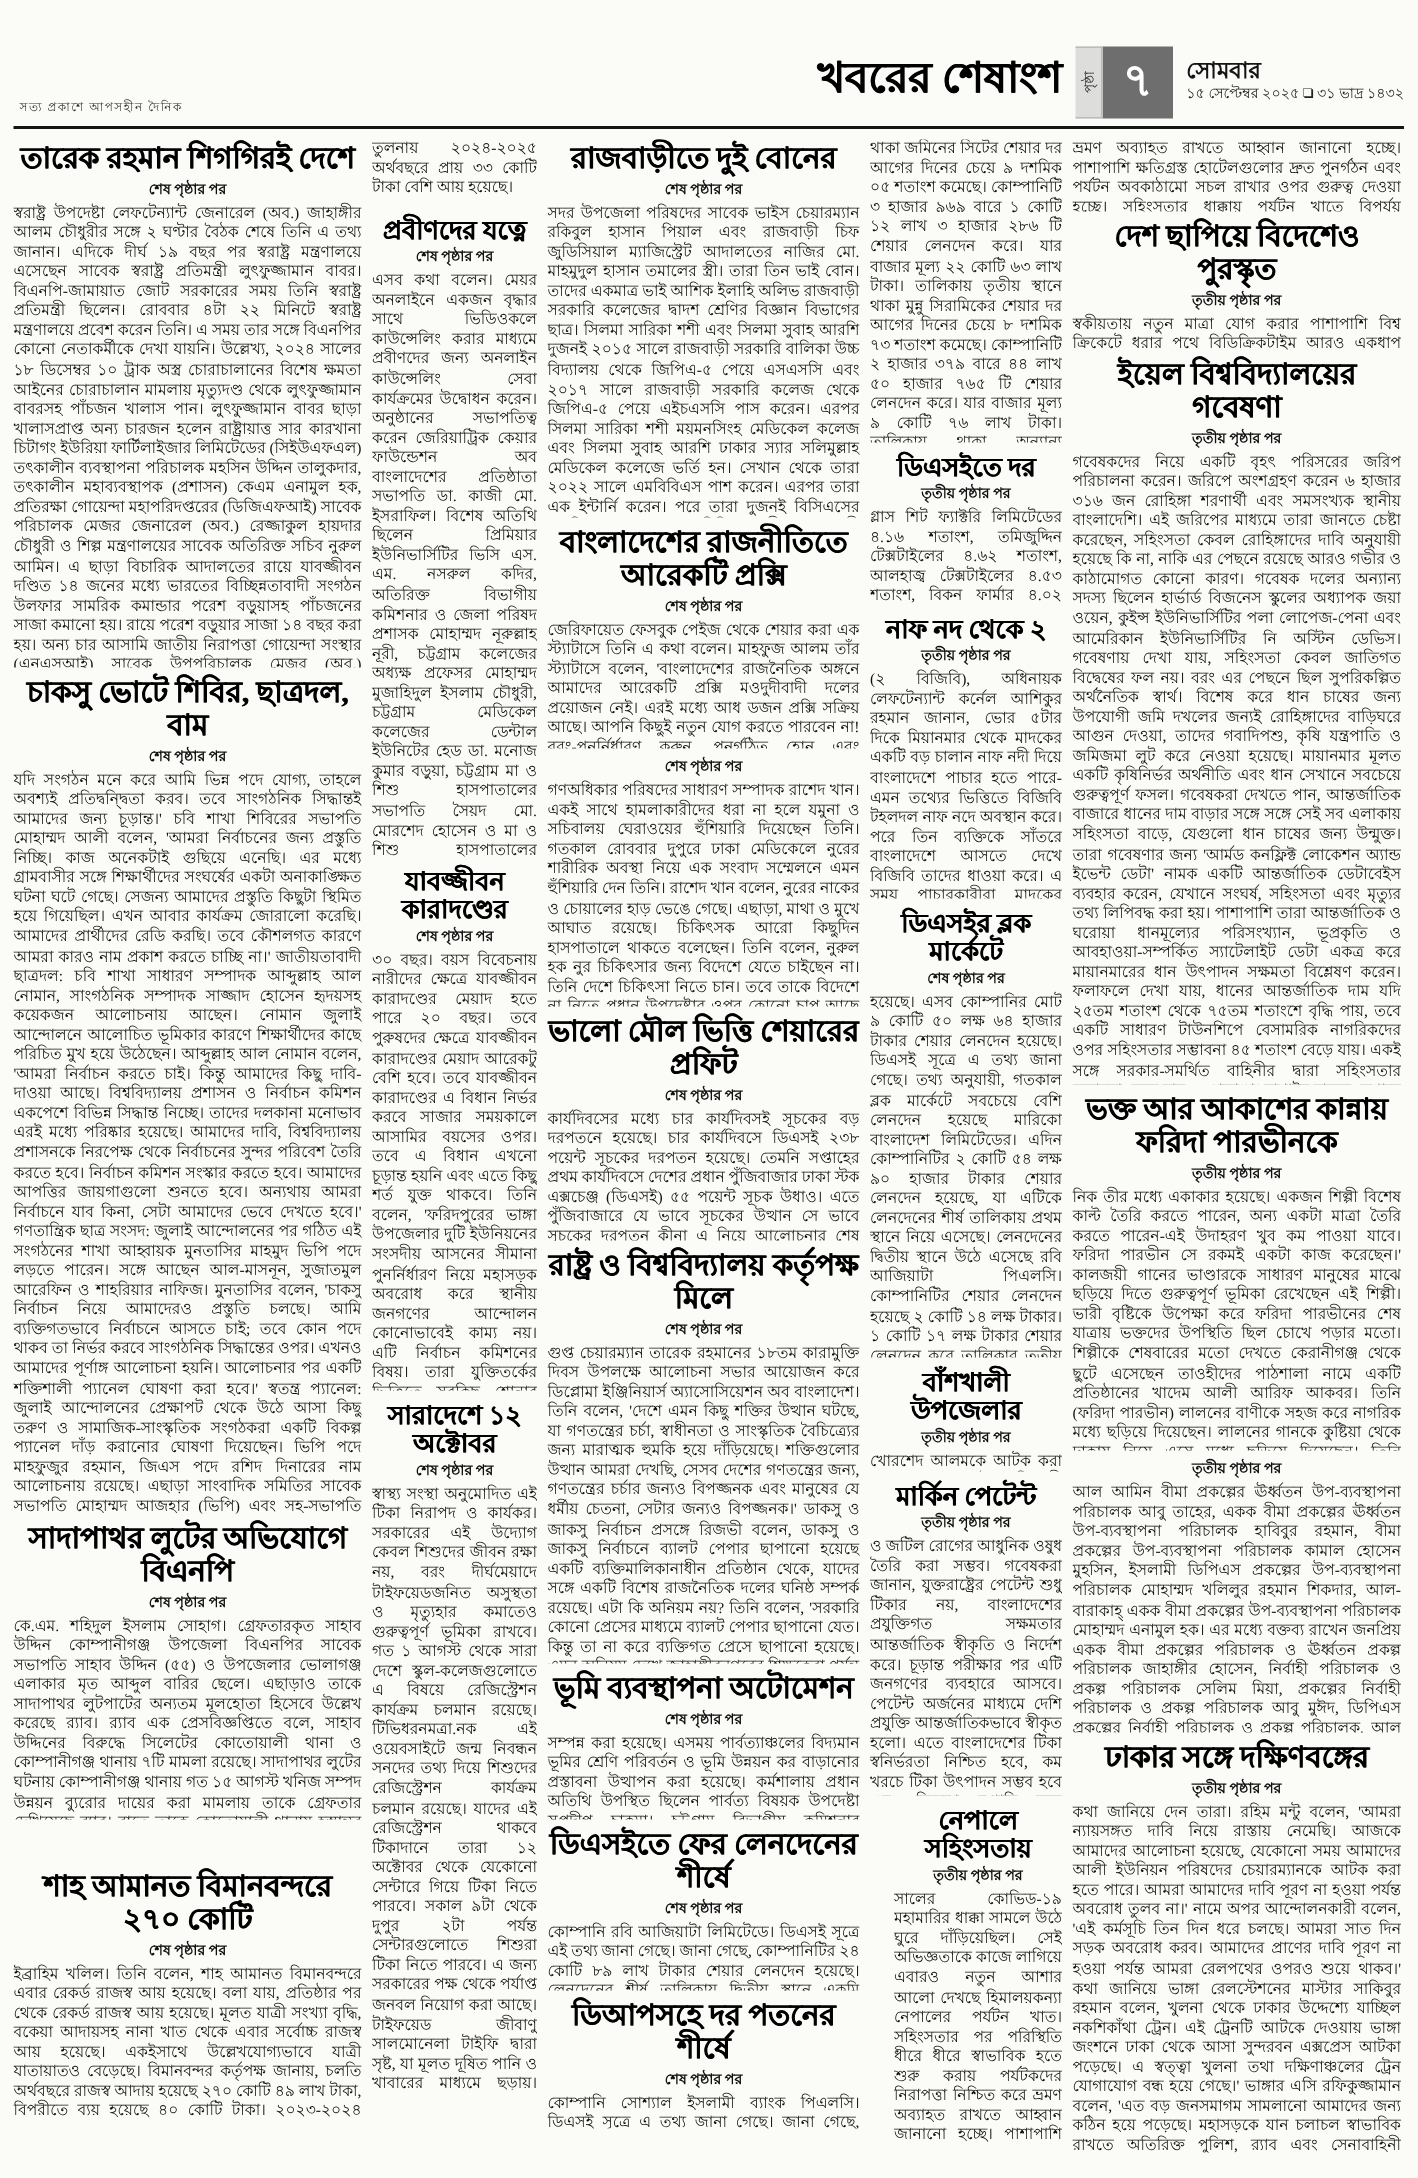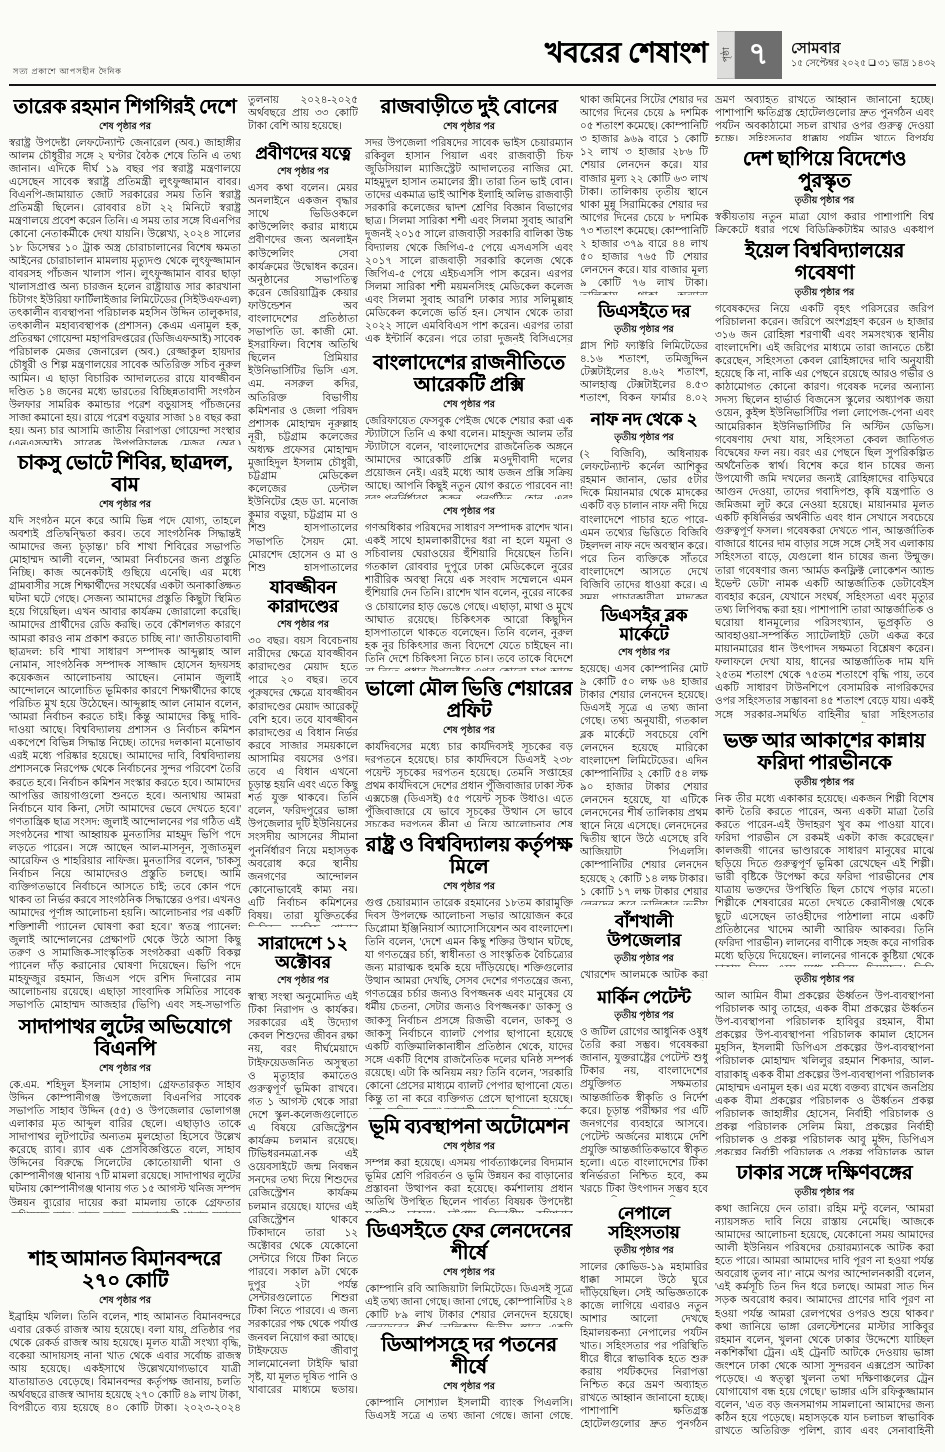--- a/index.html
+++ b/index.html
@@ -189,21 +189,21 @@
         <article style="height: 72px;">
           <h2>বাঁশখালী উপজেলার</h2>
           <div class="cont">তৃতীয় পৃষ্ঠার পর</div>
           <div class="bodytext">খোরশেদ আলমকে আটক করা হয়েছে। বৈষম্যবিরোধী আন্দোলনে ছাত্রদের বিরুদ্ধে অবস্থান নিয়ে রাজনৈতিক কর্মকাণ্ড পরিচালনা করার সন্দেহভাজন অভিযোগে তাঁকে আটক করা হয়।</div>
         </article>
         <article style="height: 212px;">
           <h2>মার্কিন পেটেন্ট</h2>
           <div class="cont">তৃতীয় পৃষ্ঠার পর</div>
           <div class="bodytext">ও জটিল রোগের আধুনিক ওষুধ তৈরি করা সম্ভব। গবেষকরা জানান, যুক্তরাষ্ট্রের পেটেন্ট শুধু টিকার নয়, বাংলাদেশের প্রযুক্তিগত সক্ষমতার আন্তর্জাতিক স্বীকৃতি ও নির্দেশ করে। চূড়ান্ত পরীক্ষার পর এটি জনগণের ব্যবহারে আসবে। পেটেন্ট অর্জনের মাধ্যমে দেশি প্রযুক্তি আন্তর্জাতিকভাবে স্বীকৃত হলো। এতে বাংলাদেশের টিকা স্বনির্ভরতা নিশ্চিত হবে, কম খরচে টিকা উৎপাদন সম্ভব হবে এবং বিদেশে রপ্তানি করে বৈদেশিক মুদ্রা অর্জন করা সম্ভব হবে। বিশেষজ্ঞরা মনে করছেন, এই উদ্ভাবন ২০২৬ সালে এলডিসি উত্তরণ এবং চতুর্থ শিল্পবিপ্লবের চ্যালেঞ্জ মোকাবেলায় গুরুত্বপূর্ণ ভূমিকা রাখবে।</div>
         </article>
-        <article style="height: 228px;">
+        <article style="height: 228px; margin-left: 16px;">
           <h2>নেপালে সহিংসতায়</h2>
           <div class="cont">তৃতীয় পৃষ্ঠার পর</div>
           <div class="bodytext">সালের কোভিড-১৯ মহামারির ধাক্কা সামলে উঠে ঘুরে দাঁড়িয়েছিল। সেই অভিজ্ঞতাকে কাজে লাগিয়ে এবারও নতুন আশার আলো দেখছে হিমালয়কন্যা নেপালের পর্যটন খাত। সহিংসতার পর পরিস্থিতি ধীরে ধীরে স্বাভাবিক হতে শুরু করায় পর্যটকদের নিরাপত্তা নিশ্চিত করে ভ্রমণ অব্যাহত রাখতে আহ্বান জানানো হচ্ছে। পাশাপাশি ক্ষতিগ্রস্ত হোটেলগুলোর দ্রুত পুনর্গঠন এবং পর্যটন অবকাঠামো সচল রাখার ওপর গুরুত্ব দেওয়া হচ্ছে।</div>
         </article>
       </div>
       <div class="col wide">
         <article style="height: 48px;">
           <div class="bodytext">ভ্রমণ অব্যাহত রাখতে আহ্বান জানানো হচ্ছে। পাশাপাশি ক্ষতিগ্রস্ত হোটেলগুলোর দ্রুত পুনর্গঠন এবং পর্যটন অবকাঠামো সচল রাখার ওপর গুরুত্ব দেওয়া হচ্ছে। সহিংসতার ধাক্কায় পর্যটন খাতে বিপর্যয় নামলেও, নেপালের ইতিহাস বলছে- এই দেশ প্রতিকূলতা থেকে ঘুরে দাঁড়াতে জানে। এবারের সংকটেও সেই দৃঢ়তা দেখাতে চায় হিমালয়ের পাদদেশে গড়ে ওঠা এই দেশটি।</div>
         </article>
         <article style="height: 88px;">

